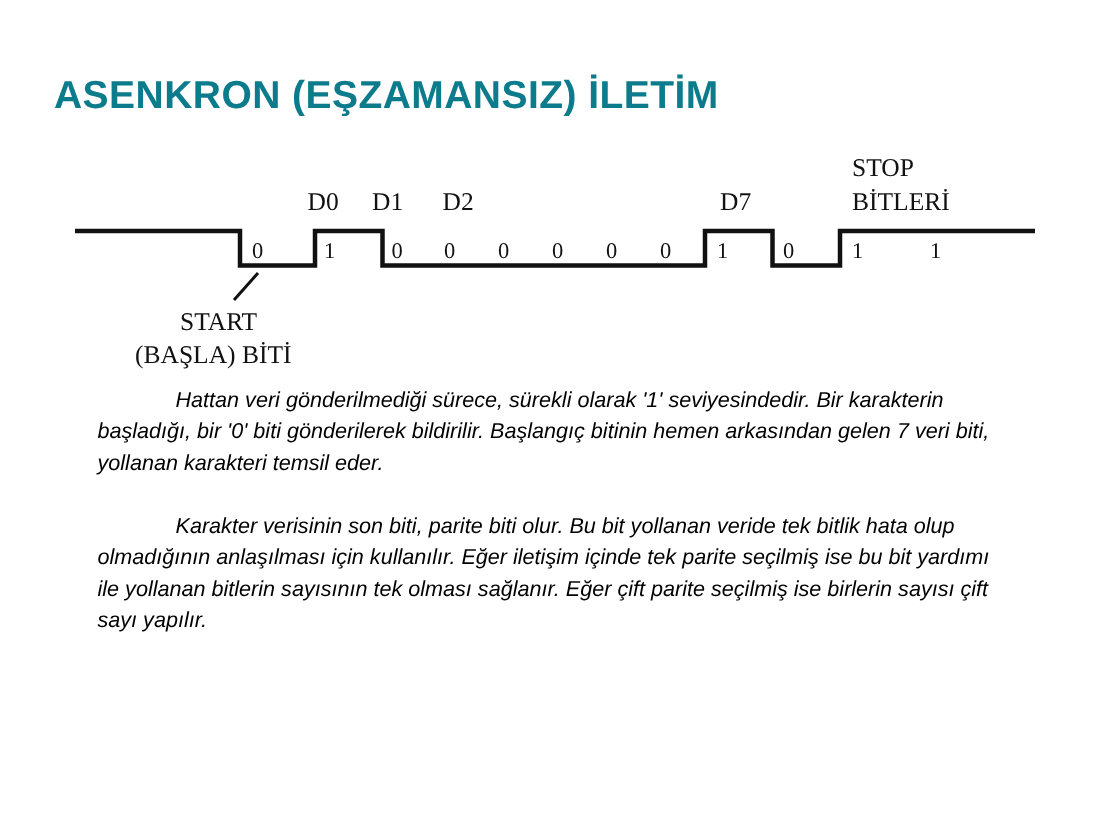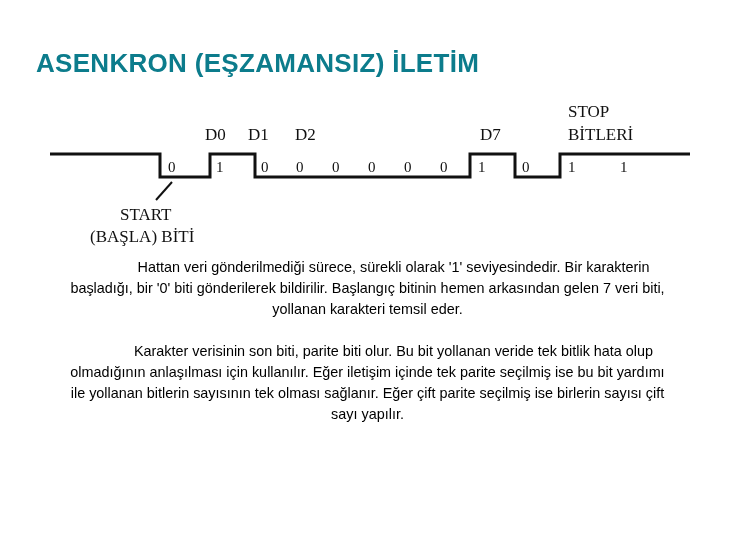--- a/index.html
+++ b/index.html
@@ -61,22 +61,23 @@
     position: absolute;
     left: 65px;
     top: 257px;
     width: 605px;
     color: #000000;
   }
   .para {
     font-size: 14.4px;
     line-height: 1.47;
     text-indent: 52px;
-    text-align: center;
+    text-align: left;
     margin: 0 0 20px 0;
+    font-style: italic;
   }
   .para:last-child { margin-bottom: 0; }
 </style>
 </head>
 <body>
 
 <div class="slide">
 
   <div class="title">ASENKRON (EŞZAMANSIZ) İLETİM</div>
 

